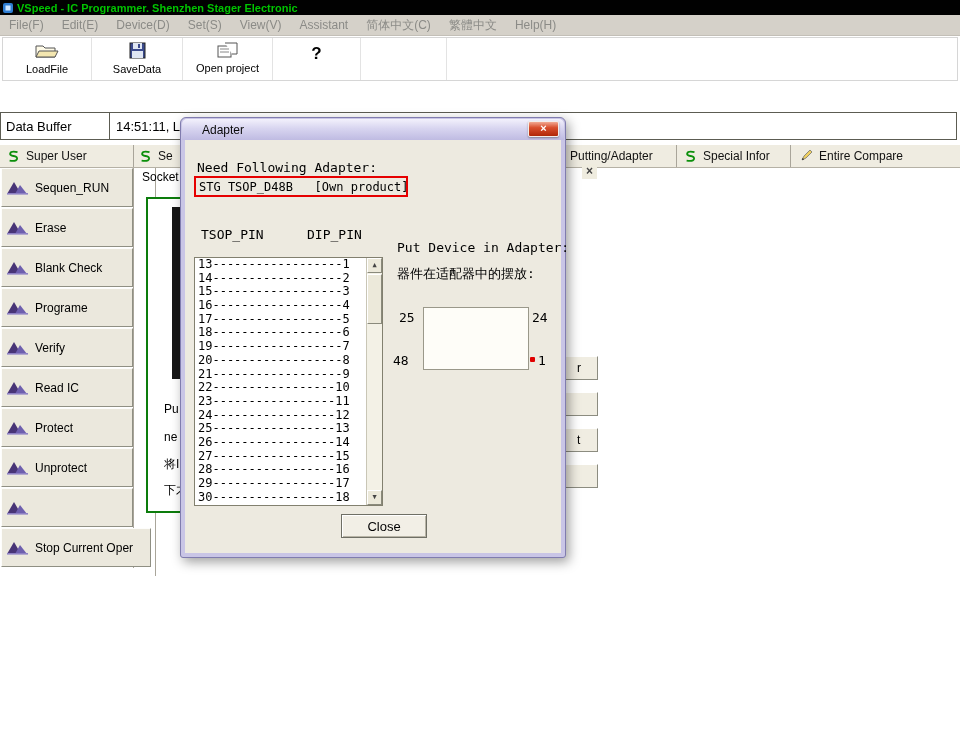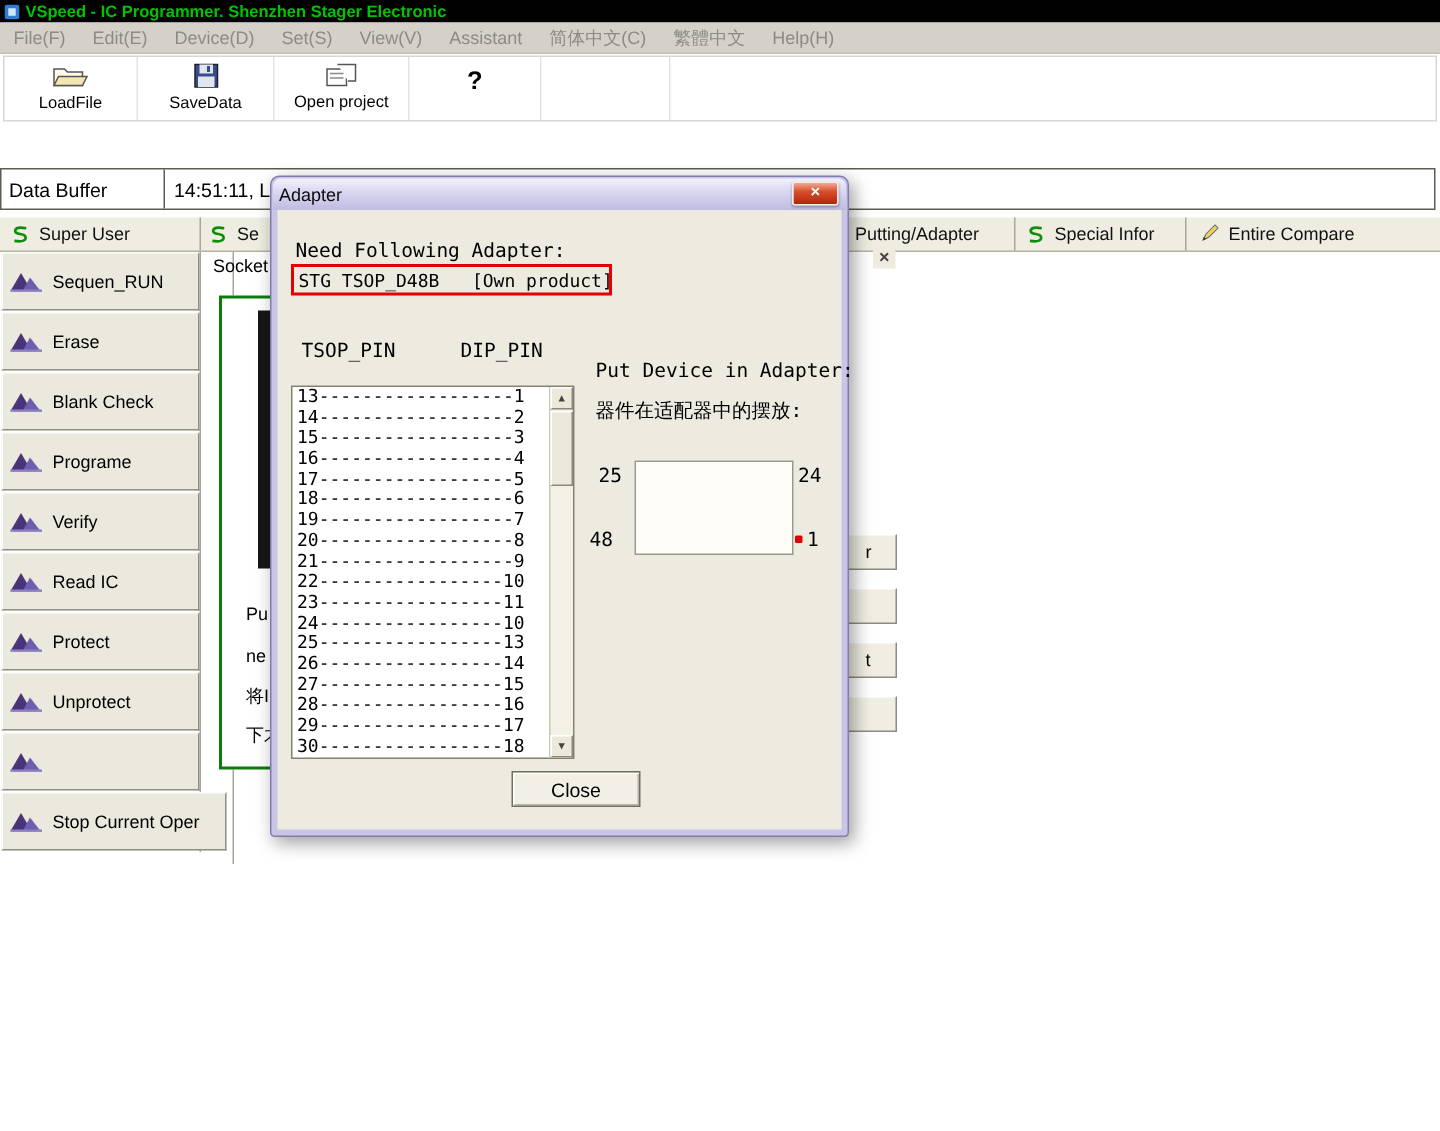--- a/index.html
+++ b/index.html
@@ -42,21 +42,21 @@
 .green-box{left:146px;top:197px;width:222px;height:316px;border:2px solid #0c7c0c;background:#fff;}
 .frag{position:absolute;font-size:12px;white-space:nowrap;}
 
 
 .bg-btn{left:530px;width:68px;height:24px;background:#f0ede2;border:1px solid;border-color:#fff #8c8c80 #8c8c80 #fff;font-size:12px;display:flex;align-items:center;padding-left:46px;}
 
 .panel-x{left:582px;top:164px;width:15px;height:15px;background:#efecdf;font-size:12px;font-weight:bold;color:#444;text-align:center;line-height:14px;}
 
 
 .dialog{left:180px;top:117px;width:386px;height:441px;background:#c9c5e6;border:1px solid #807cae;border-radius:6px 6px 3px 3px;box-shadow:3px 4px 12px rgba(0,0,0,.38);z-index:10;}
-.dlg-title{position:absolute;left:1px;right:1px;top:1px;height:21px;border-radius:5px 5px 0 0;background:linear-gradient(#f3f1fc,#d8d5f0 45%,#bfbbe2);display:flex;align-items:center;padding-left:4px;font-size:12px;color:#0a0a0a;}
+.dlg-title{position:absolute;left:1px;right:1px;top:1px;height:21px;border-radius:5px 5px 0 0;background:linear-gradient(#f3f1fc,#d8d5f0 45%,#bfbbe2);display:flex;align-items:center;padding-left:20px;font-size:12px;color:#0a0a0a;}
 .dlg-close{position:absolute;right:6px;top:3px;width:31px;height:16px;border:1px solid #f2ece9;border-radius:2px;background:linear-gradient(#f2a892,#d94f2e 40%,#b02708);color:#fff;font-size:11px;font-weight:bold;text-align:center;line-height:13px;box-shadow:0 1px 2px rgba(0,0,0,.35);z-index:2;}
 .dlg-body{position:absolute;left:4px;right:4px;top:22px;bottom:4px;background:#edeae0;font-family:"DejaVu Sans Mono",monospace;}
 .mono13{position:absolute;font-size:13px;white-space:pre;}
 .redbox{position:absolute;left:9px;top:36px;width:214px;height:21px;border:2px solid #e60000;display:flex;align-items:center;padding-left:3px;font-size:12px;white-space:pre;}
 .listbox{position:absolute;left:9px;top:117px;width:189px;height:249px;background:#fff;border:1px solid #82806f;}
 .rows{position:absolute;left:0;top:0;right:16px;bottom:0;overflow:hidden;}
 .pin-row{height:13.7px;line-height:13.7px;font-size:12px;padding-left:3px;white-space:pre;}
 .sbar{position:absolute;right:0;top:0;width:16px;bottom:0;background:#f3f1e6;border-left:1px solid #c9c6b6;}
 .sb-btn{position:absolute;left:0;width:15px;height:15px;background:#ece9da;border:1px solid;border-color:#fff #8a8a7c #8a8a7c #fff;font-size:7px;color:#444;text-align:center;line-height:13px;}
 .sb-thumb{position:absolute;left:0;top:16px;width:15px;height:50px;background:#ece9da;border:1px solid;border-color:#fff #8a8a7c #8a8a7c #fff;}
@@ -285,21 +285,21 @@
           <div class="pin-row">14------------------2</div>
           <div class="pin-row">15------------------3</div>
           <div class="pin-row">16------------------4</div>
           <div class="pin-row">17------------------5</div>
           <div class="pin-row">18------------------6</div>
           <div class="pin-row">19------------------7</div>
           <div class="pin-row">20------------------8</div>
           <div class="pin-row">21------------------9</div>
           <div class="pin-row">22-----------------10</div>
           <div class="pin-row">23-----------------11</div>
-          <div class="pin-row">24-----------------10</div>
+          <div class="pin-row">24-----------------12</div>
           <div class="pin-row">25-----------------13</div>
           <div class="pin-row">26-----------------14</div>
           <div class="pin-row">27-----------------15</div>
           <div class="pin-row">28-----------------16</div>
           <div class="pin-row">29-----------------17</div>
           <div class="pin-row">30-----------------18</div>
         </div>
         <div class="sbar">
           <div class="sb-btn" style="top:0;">▲</div>
           <div class="sb-thumb"></div>

